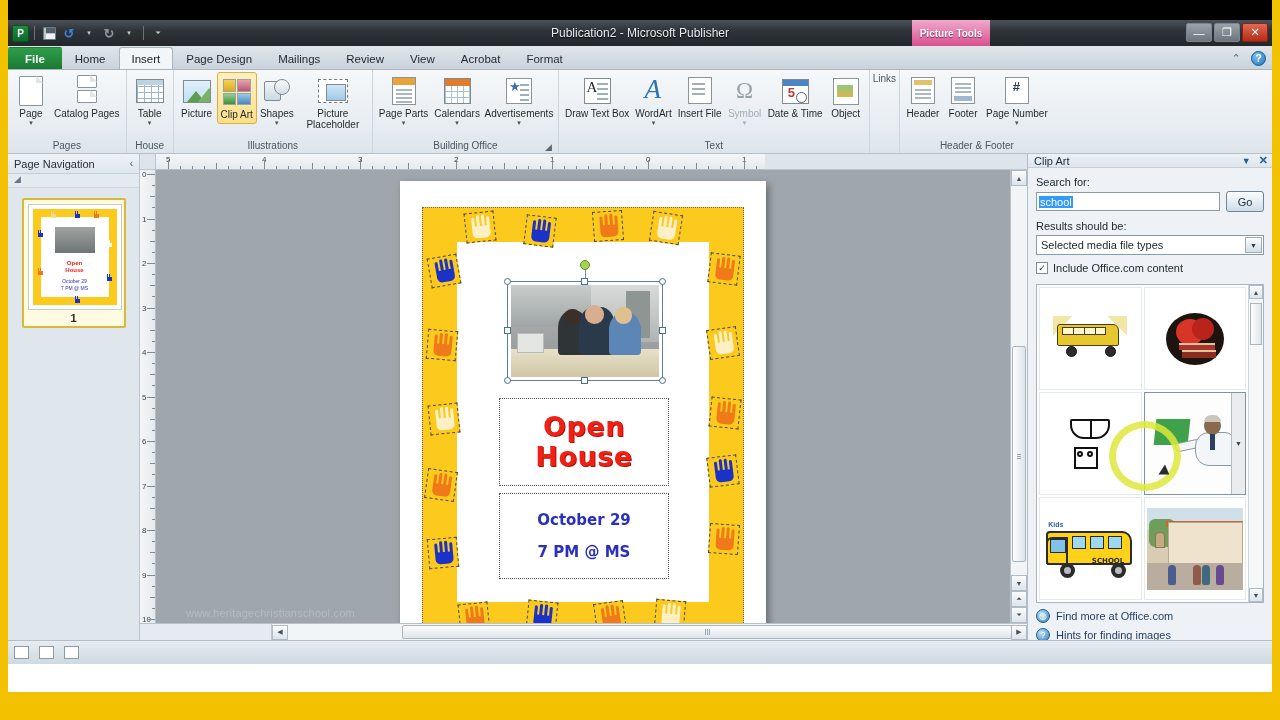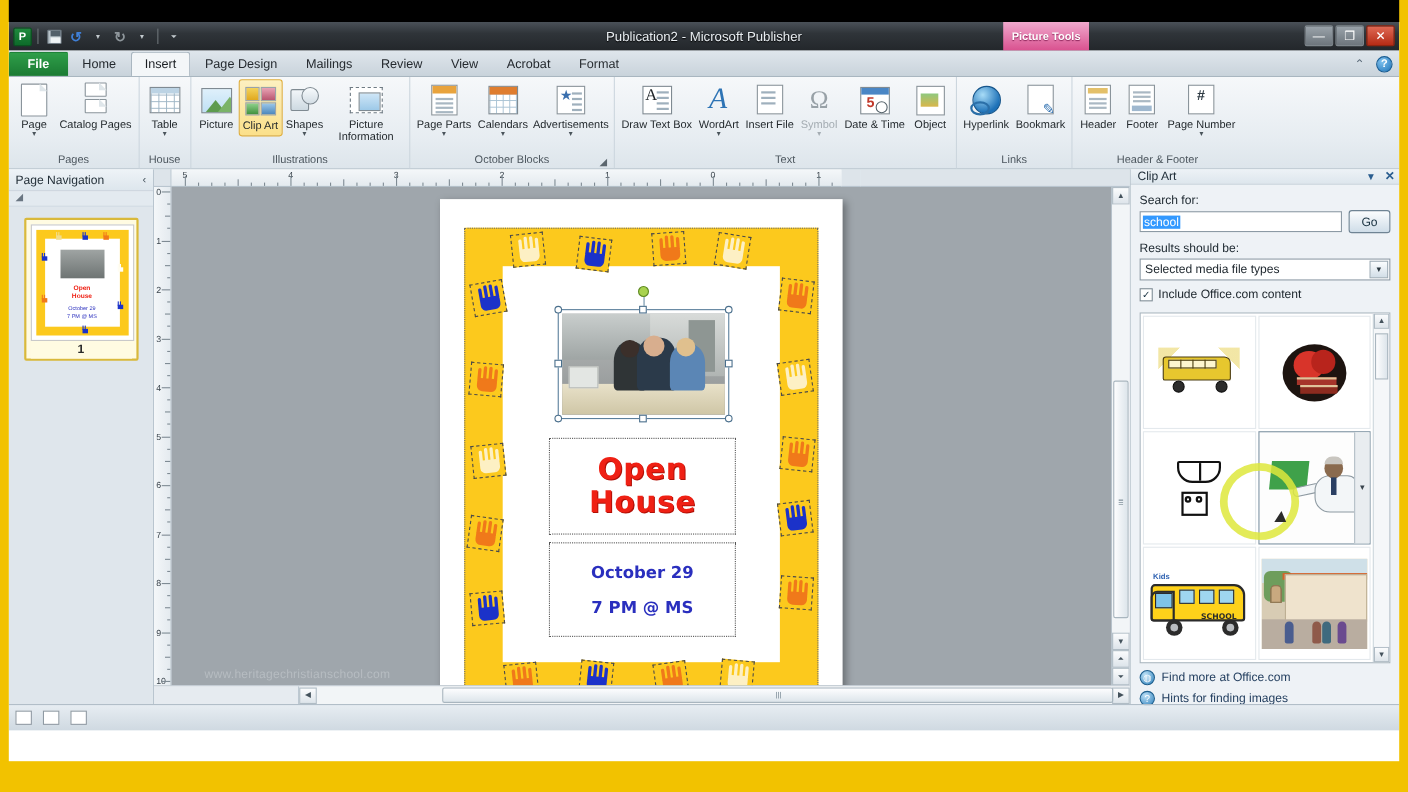--- a/index.html
+++ b/index.html
@@ -546,21 +546,21 @@
             <div class="ic">
                 <div class="shape-ic"></div>
               </div>
             <div class="lbl">Shapes</div>
             <div class="caret">▾</div>
           </div>
           <div class="ritem">
             <div class="ic">
                 <div class="placeholder-ic"></div>
               </div>
-            <div class="lbl">Picture Information</div>
+            <div class="lbl">Picture Placeholder</div>
           </div>
         </div>
         <div class="rlabel">Illustrations</div>
       </div>
 
       <div class="rgroup">
         <div class="ritems">
           <div class="ritem">
             <div class="ic">
               <div class="doc-ic">
@@ -587,21 +587,21 @@
                   <div class="l" style="top:5px"></div>
                   <div class="l" style="top:10px"></div>
                 <div class="l" style="top:15px"></div>
                   <div class="l" style="top:20px"></div>
                 </div>
             </div>
             <div class="lbl">Advertisements</div>
             <div class="caret">▾</div>
           </div>
         </div>
-        <div class="rlabel">October Blocks</div>
+        <div class="rlabel">Building Office</div>
         <div class="dlg-launch">◢</div>
       </div>
 
       <div class="rgroup">
         <div class="ritems">
           <div class="ritem">
             <div class="ic">
               <div class="textbox-ic">
                   <div class="l" style="top:4px"></div>
                   <div class="l" style="top:9px"></div>
@@ -647,34 +647,20 @@
             <div class="ic">
                 <div class="obj-ic"></div>
               </div>
             <div class="lbl">Object</div>
           </div>
         </div>
         <div class="rlabel">Text</div>
       </div>
 
       <div class="rgroup">
-        <div class="ritems">
-          <div class="ritem">
-            <div class="ic">
-                <div class="globe-ic"></div>
-              </div>
-            <div class="lbl">Hyperlink</div>
-          </div>
-          <div class="ritem">
-            <div class="ic">
-                <div class="book-ic"></div>
-              </div>
-            <div class="lbl">Bookmark</div>
-          </div>
-        </div>
         <div class="rlabel">Links</div>
       </div>
 
       <div class="rgroup">
         <div class="ritems">
           <div class="ritem">
             <div class="ic">
               <div class="hf-ic top">
                   <div class="hl"></div>
                   <div class="bd" style="top:11px"></div>

